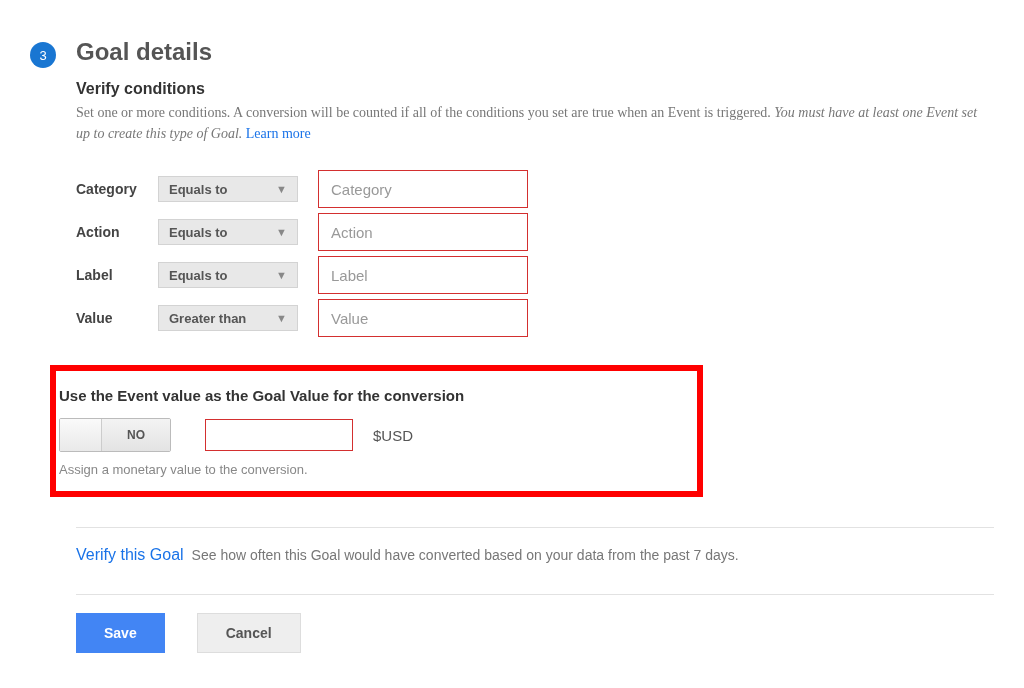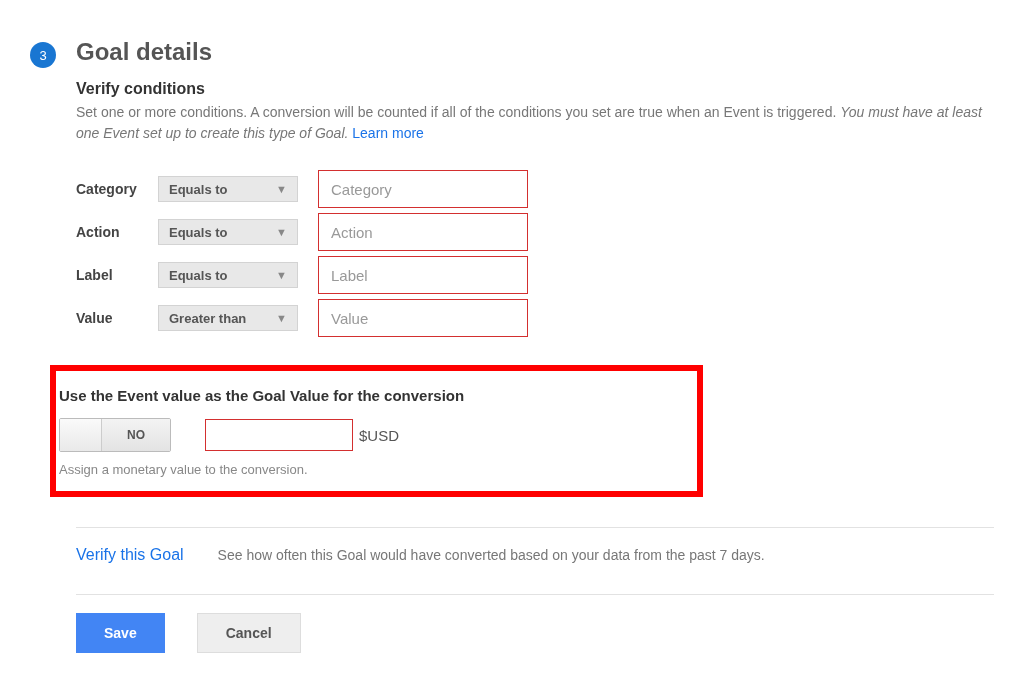--- a/index.html
+++ b/index.html
@@ -44,20 +44,21 @@
     font-size: 16px;
     font-weight: 700;
     color: #333;
     margin: 0 0 4px 0;
   }
   .description {
     font-size: 14px;
     color: #777;
     line-height: 1.5;
     margin: 0 0 26px 0;
+    font-family: Liberation Serif, serif;
   }
   .description .italic {
     font-style: italic;
   }
   .link {
     color: #1a73e8;
     cursor: pointer;
   }
   .conditions {
     display: grid;
@@ -144,38 +145,38 @@
   .money-input {
     margin-left: 34px;
     height: 32px;
     width: 148px;
     border: 1px solid #d32f2f;
     padding: 0 8px;
     font-size: 14px;
     outline: none;
   }
   .currency {
-    margin-left: 6px;
+    margin-left: 20px;
     font-size: 15px;
     color: #555;
   }
   .hint {
     font-size: 13px;
     color: #888;
     margin: 0;
   }
   .divider {
     height: 1px;
     background: #e2e2e2;
     margin: 30px 0 18px 0;
   }
   .verify-row {
     display: flex;
     align-items: center;
-    gap: 34px;
+    gap: 8px;
     margin-bottom: 18px;
   }
   .verify-link {
     color: #1a73e8;
     font-size: 16px;
     cursor: pointer;
   }
   .verify-desc {
     color: #777;
     font-size: 14px;

